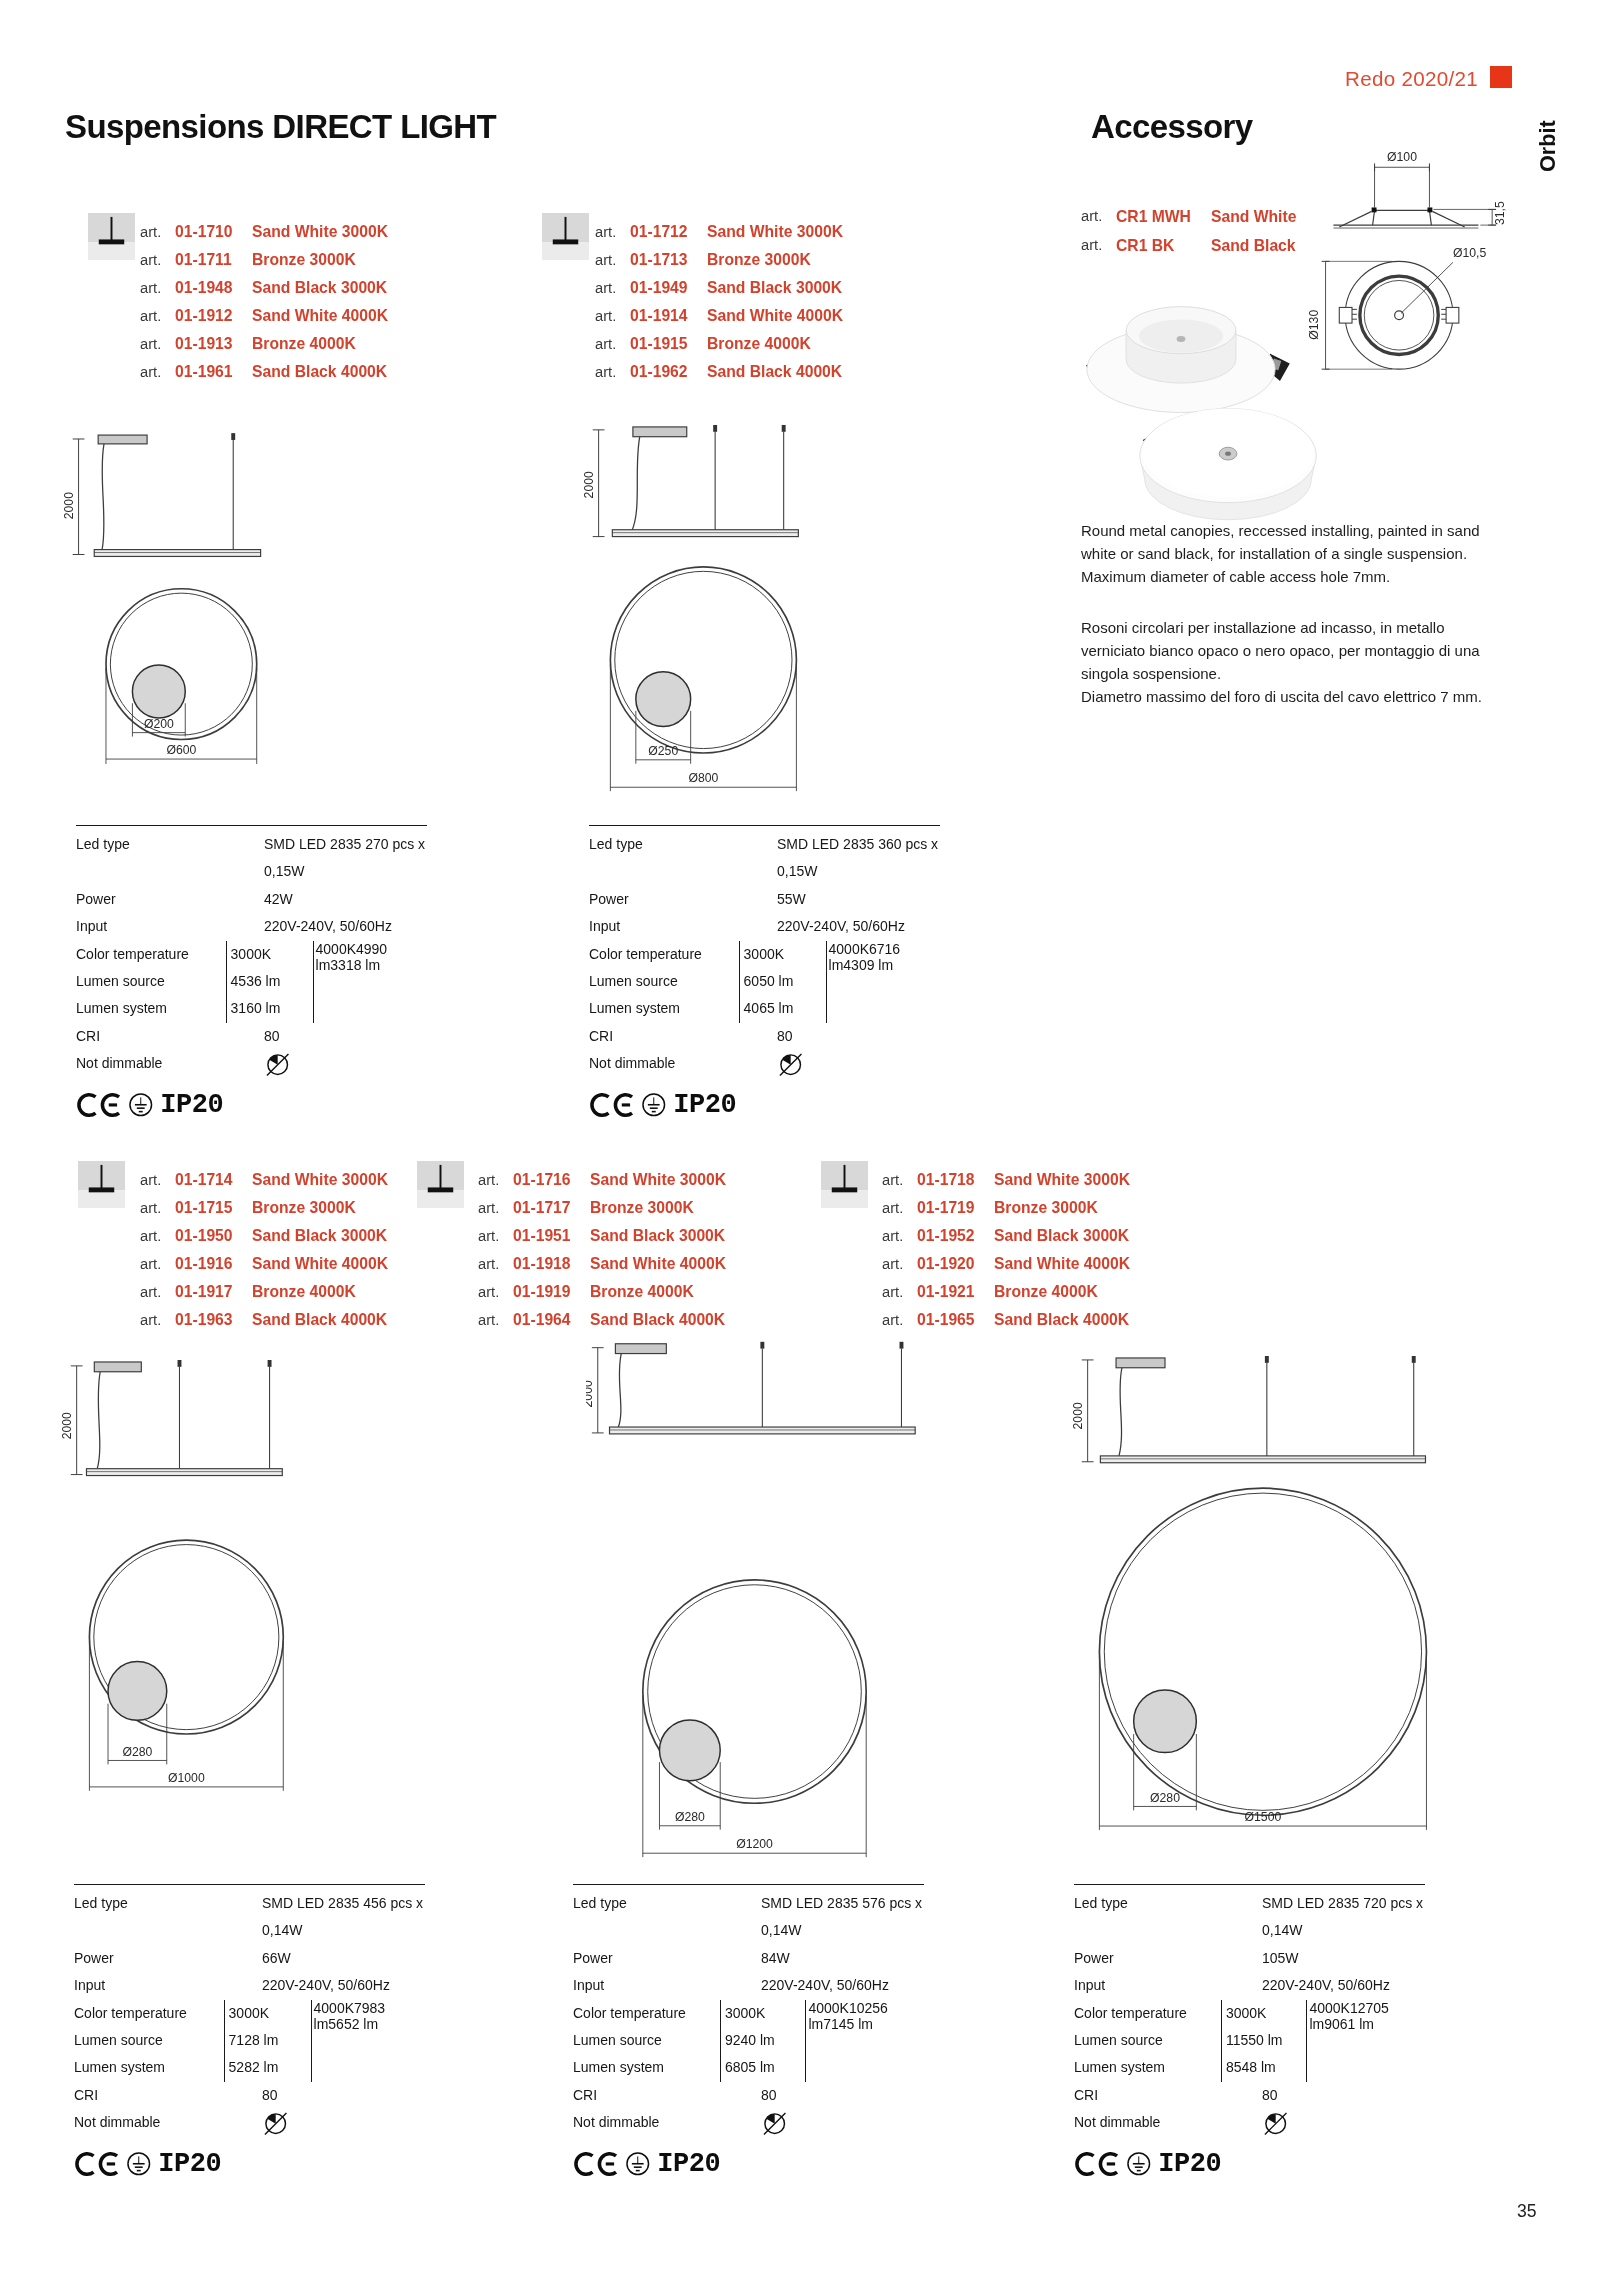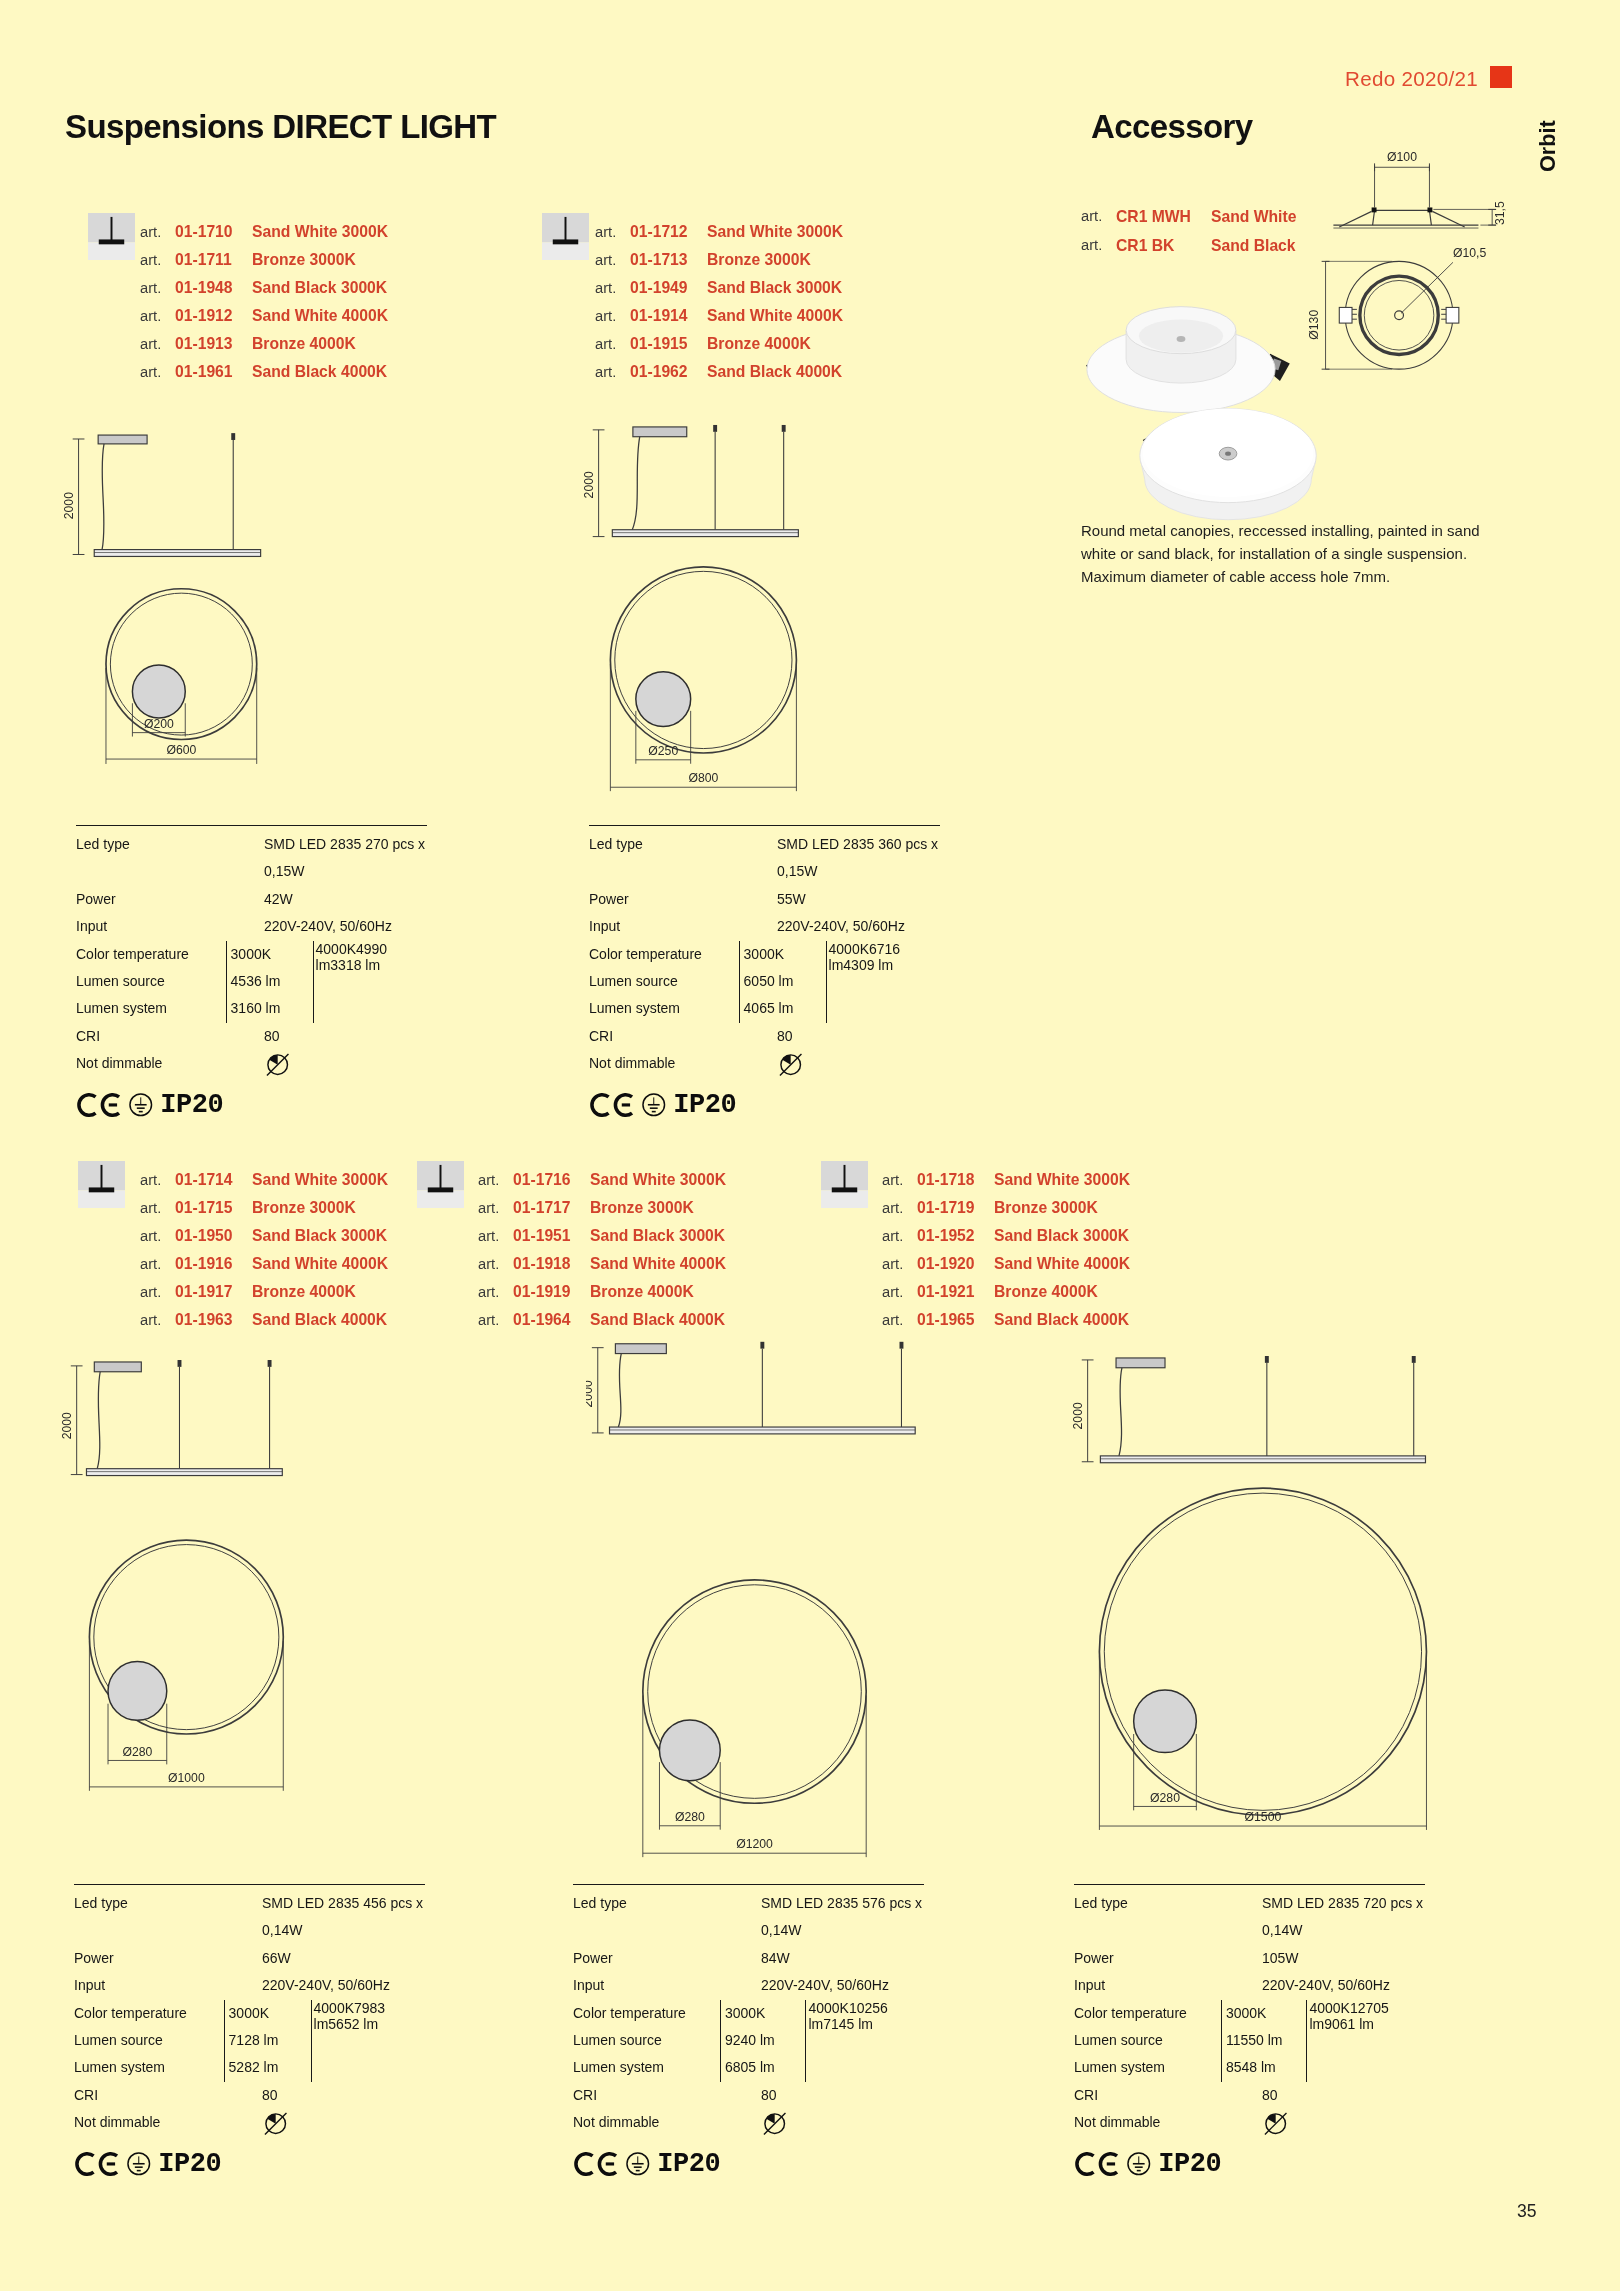--- a/index.html
+++ b/index.html
@@ -1,17 +1,17 @@
 <!DOCTYPE html>
 <html><head>
 <meta charset="utf-8">
 <style>
   html,body{margin:0;padding:0;background:#9a9a9a;}
   #page{
-    position:relative;width:1620px;height:2292px;background:#fef9c3;
+    position:relative;width:1620px;height:2292px;background:#ffffff;
     font-family:"Liberation Sans",sans-serif;color:#161616;overflow:hidden;
   }
   .abs{position:absolute;}
   
   .h1{font-size:33px;font-weight:700;letter-spacing:-0.6px;color:#111;}
   .brand{font-size:20.6px;color:#e14a31;letter-spacing:0.3px;text-align:right;}
   .brand-sq{width:21.6px;height:21.6px;background:#e63517;}
   .tab{font-size:21.6px;font-weight:700;color:#111;transform:rotate(-90deg);transform-origin:0 0;white-space:nowrap;}
   
   .artlist{line-height:28px;font-size:15.7px;}
@@ -382,20 +382,24 @@
         <ellipse cx="153" cy="218" rx="9" ry="6.5" fill="#cccccc" stroke="#9c9c9c"></ellipse>
         <ellipse cx="153" cy="218" rx="3" ry="2.2" fill="#787878"></ellipse>
       </g>
     </svg>
   </div>
 
   <div class="abs desc" style="left:1081px;top:519px;">
     <p>Round metal canopies, reccessed installing, painted in sand
 white or sand black, for installation of a single suspension.
 Maximum diameter of cable access hole 7mm.</p>
+    <p>Rosoni circolari per installazione ad incasso, in metallo
+verniciato bianco opaco o nero opaco, per montaggio di una
+singola sospensione.
+Diametro massimo del foro di uscita del cavo elettrico 7 mm.</p>
   </div>
 
   <div class="abs" style="left:78px;top:1161px;">
     <svg width="47" height="47" viewBox="0 0 48 48">
         <rect x="0" y="0" width="48" height="30" fill="#d8d8d8"></rect>
         <rect x="0" y="30" width="48" height="18" fill="#ebebeb"></rect>
         <line x1="24" y1="4" x2="24" y2="28" stroke="#111" stroke-width="2"></line>
         <rect x="11" y="27" width="26" height="5" fill="#111"></rect>
       </svg>
   </div>

